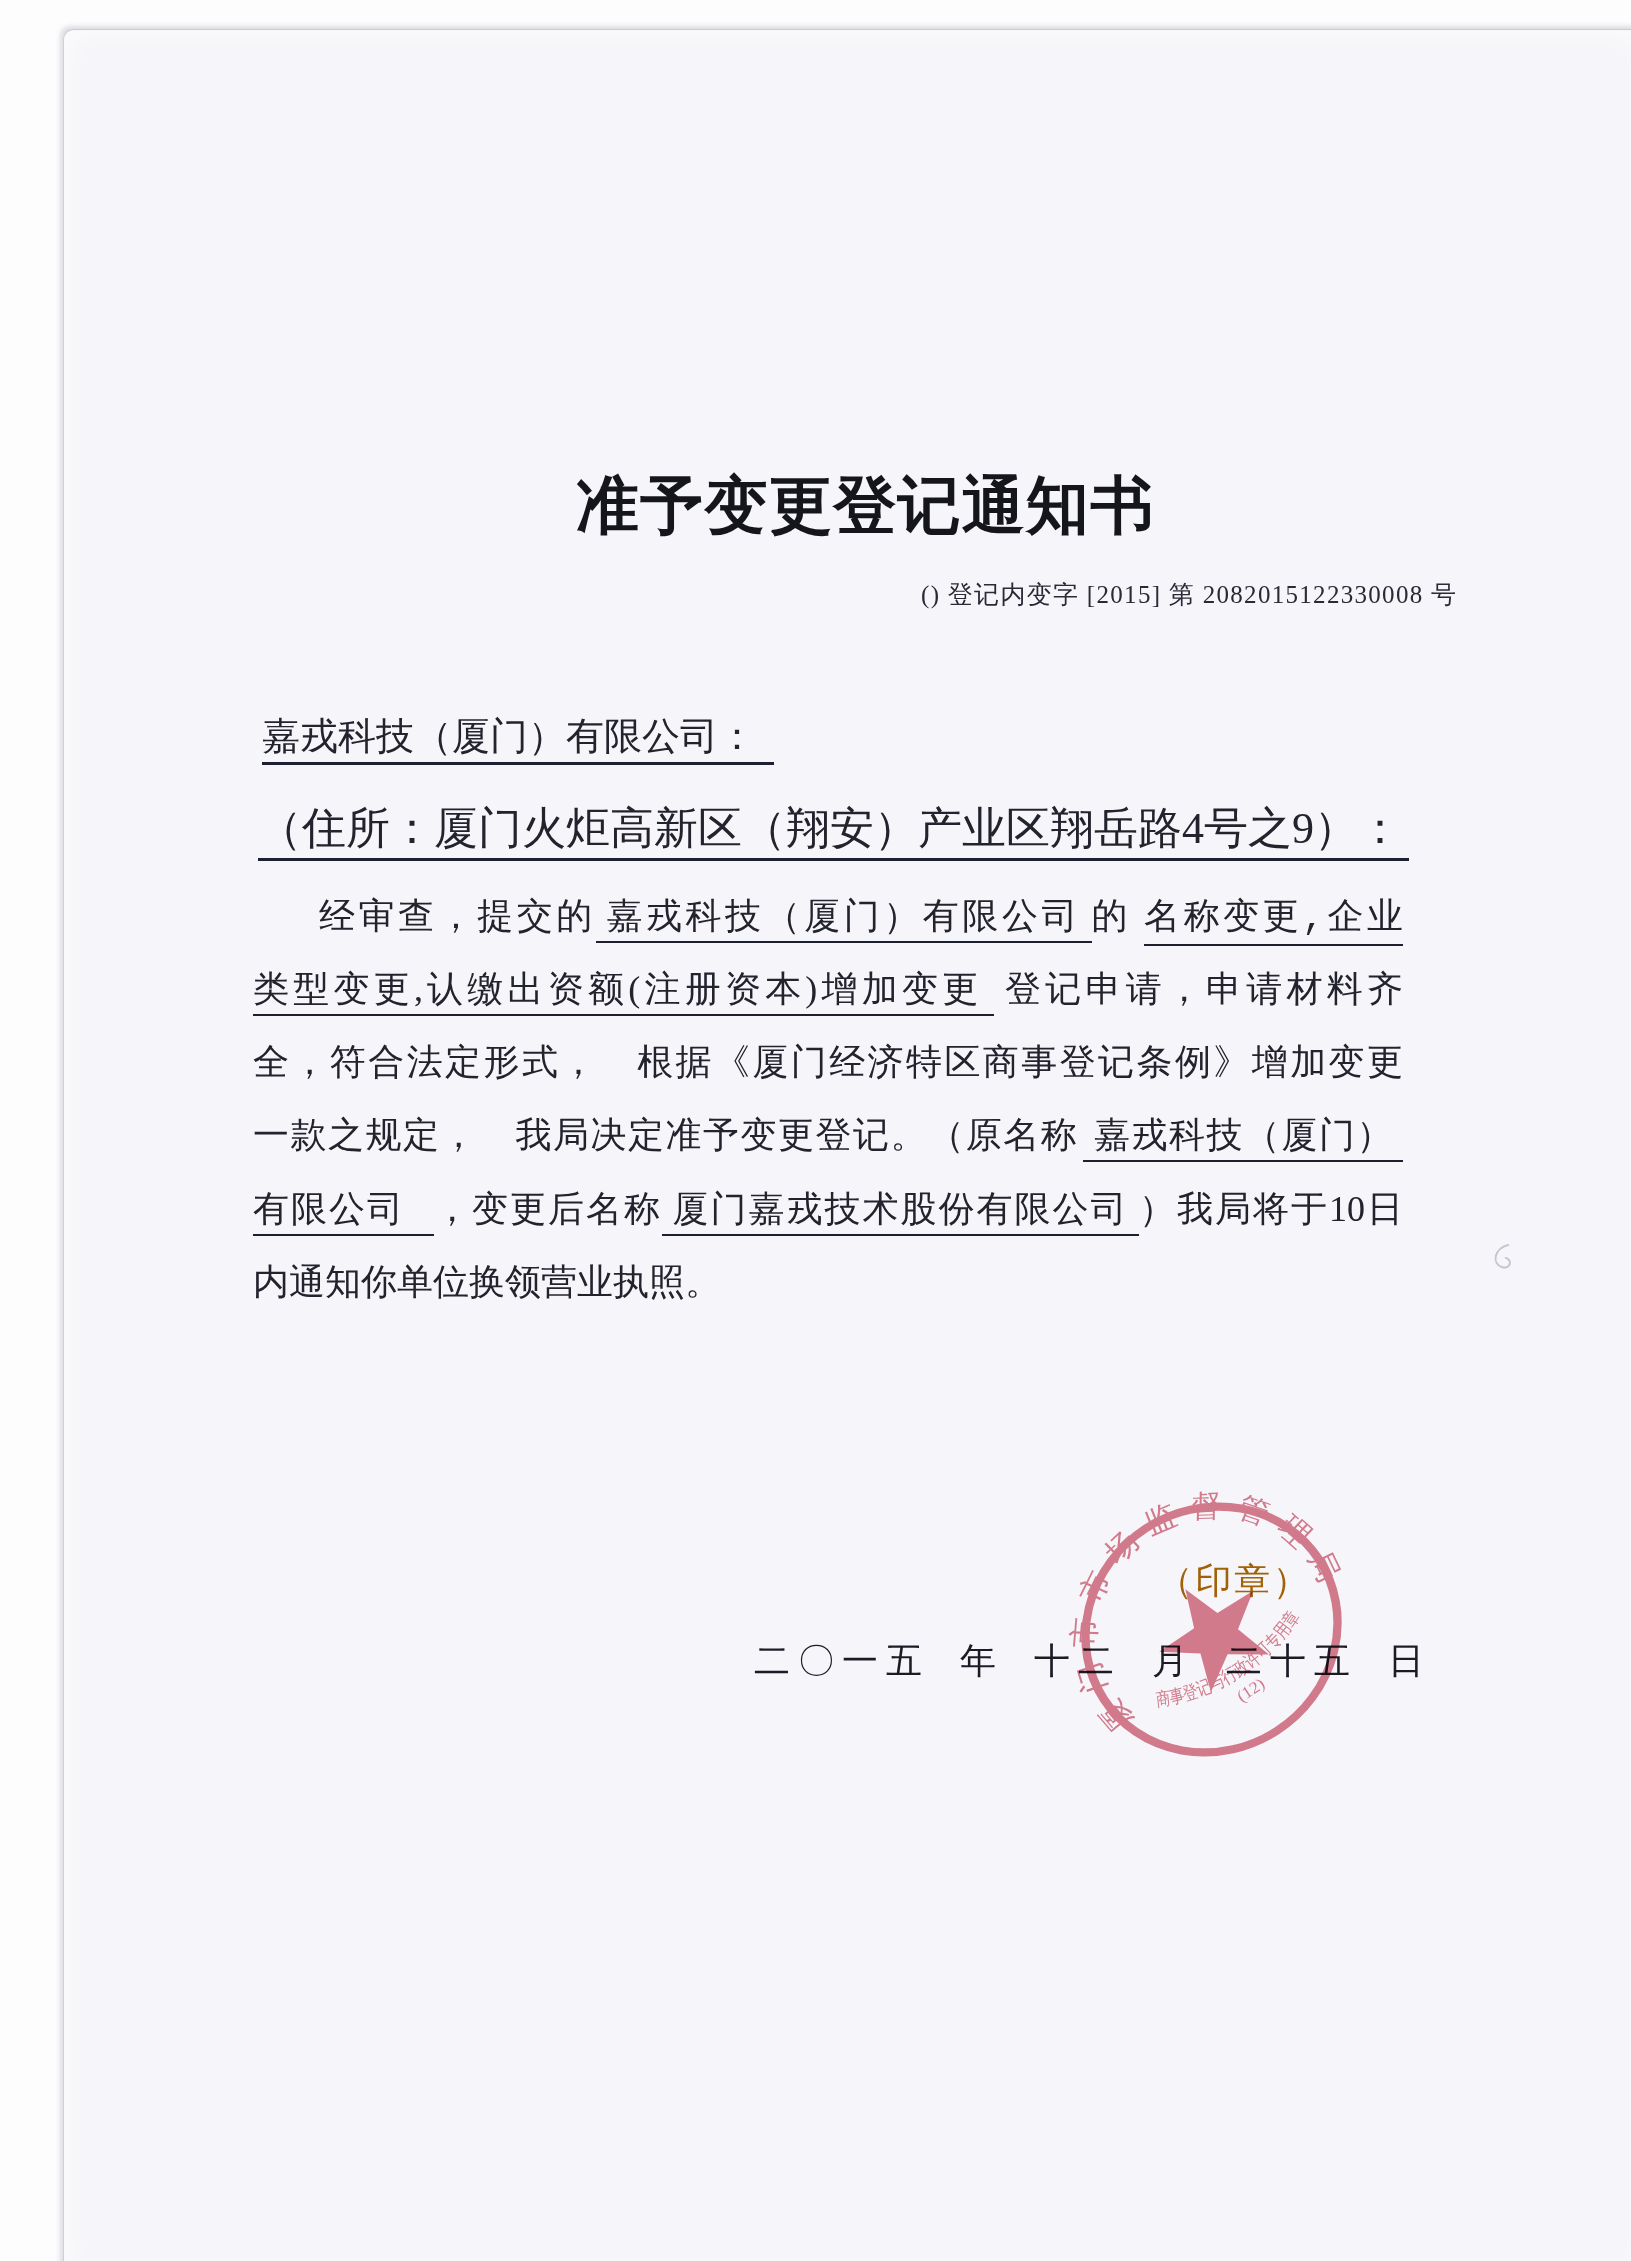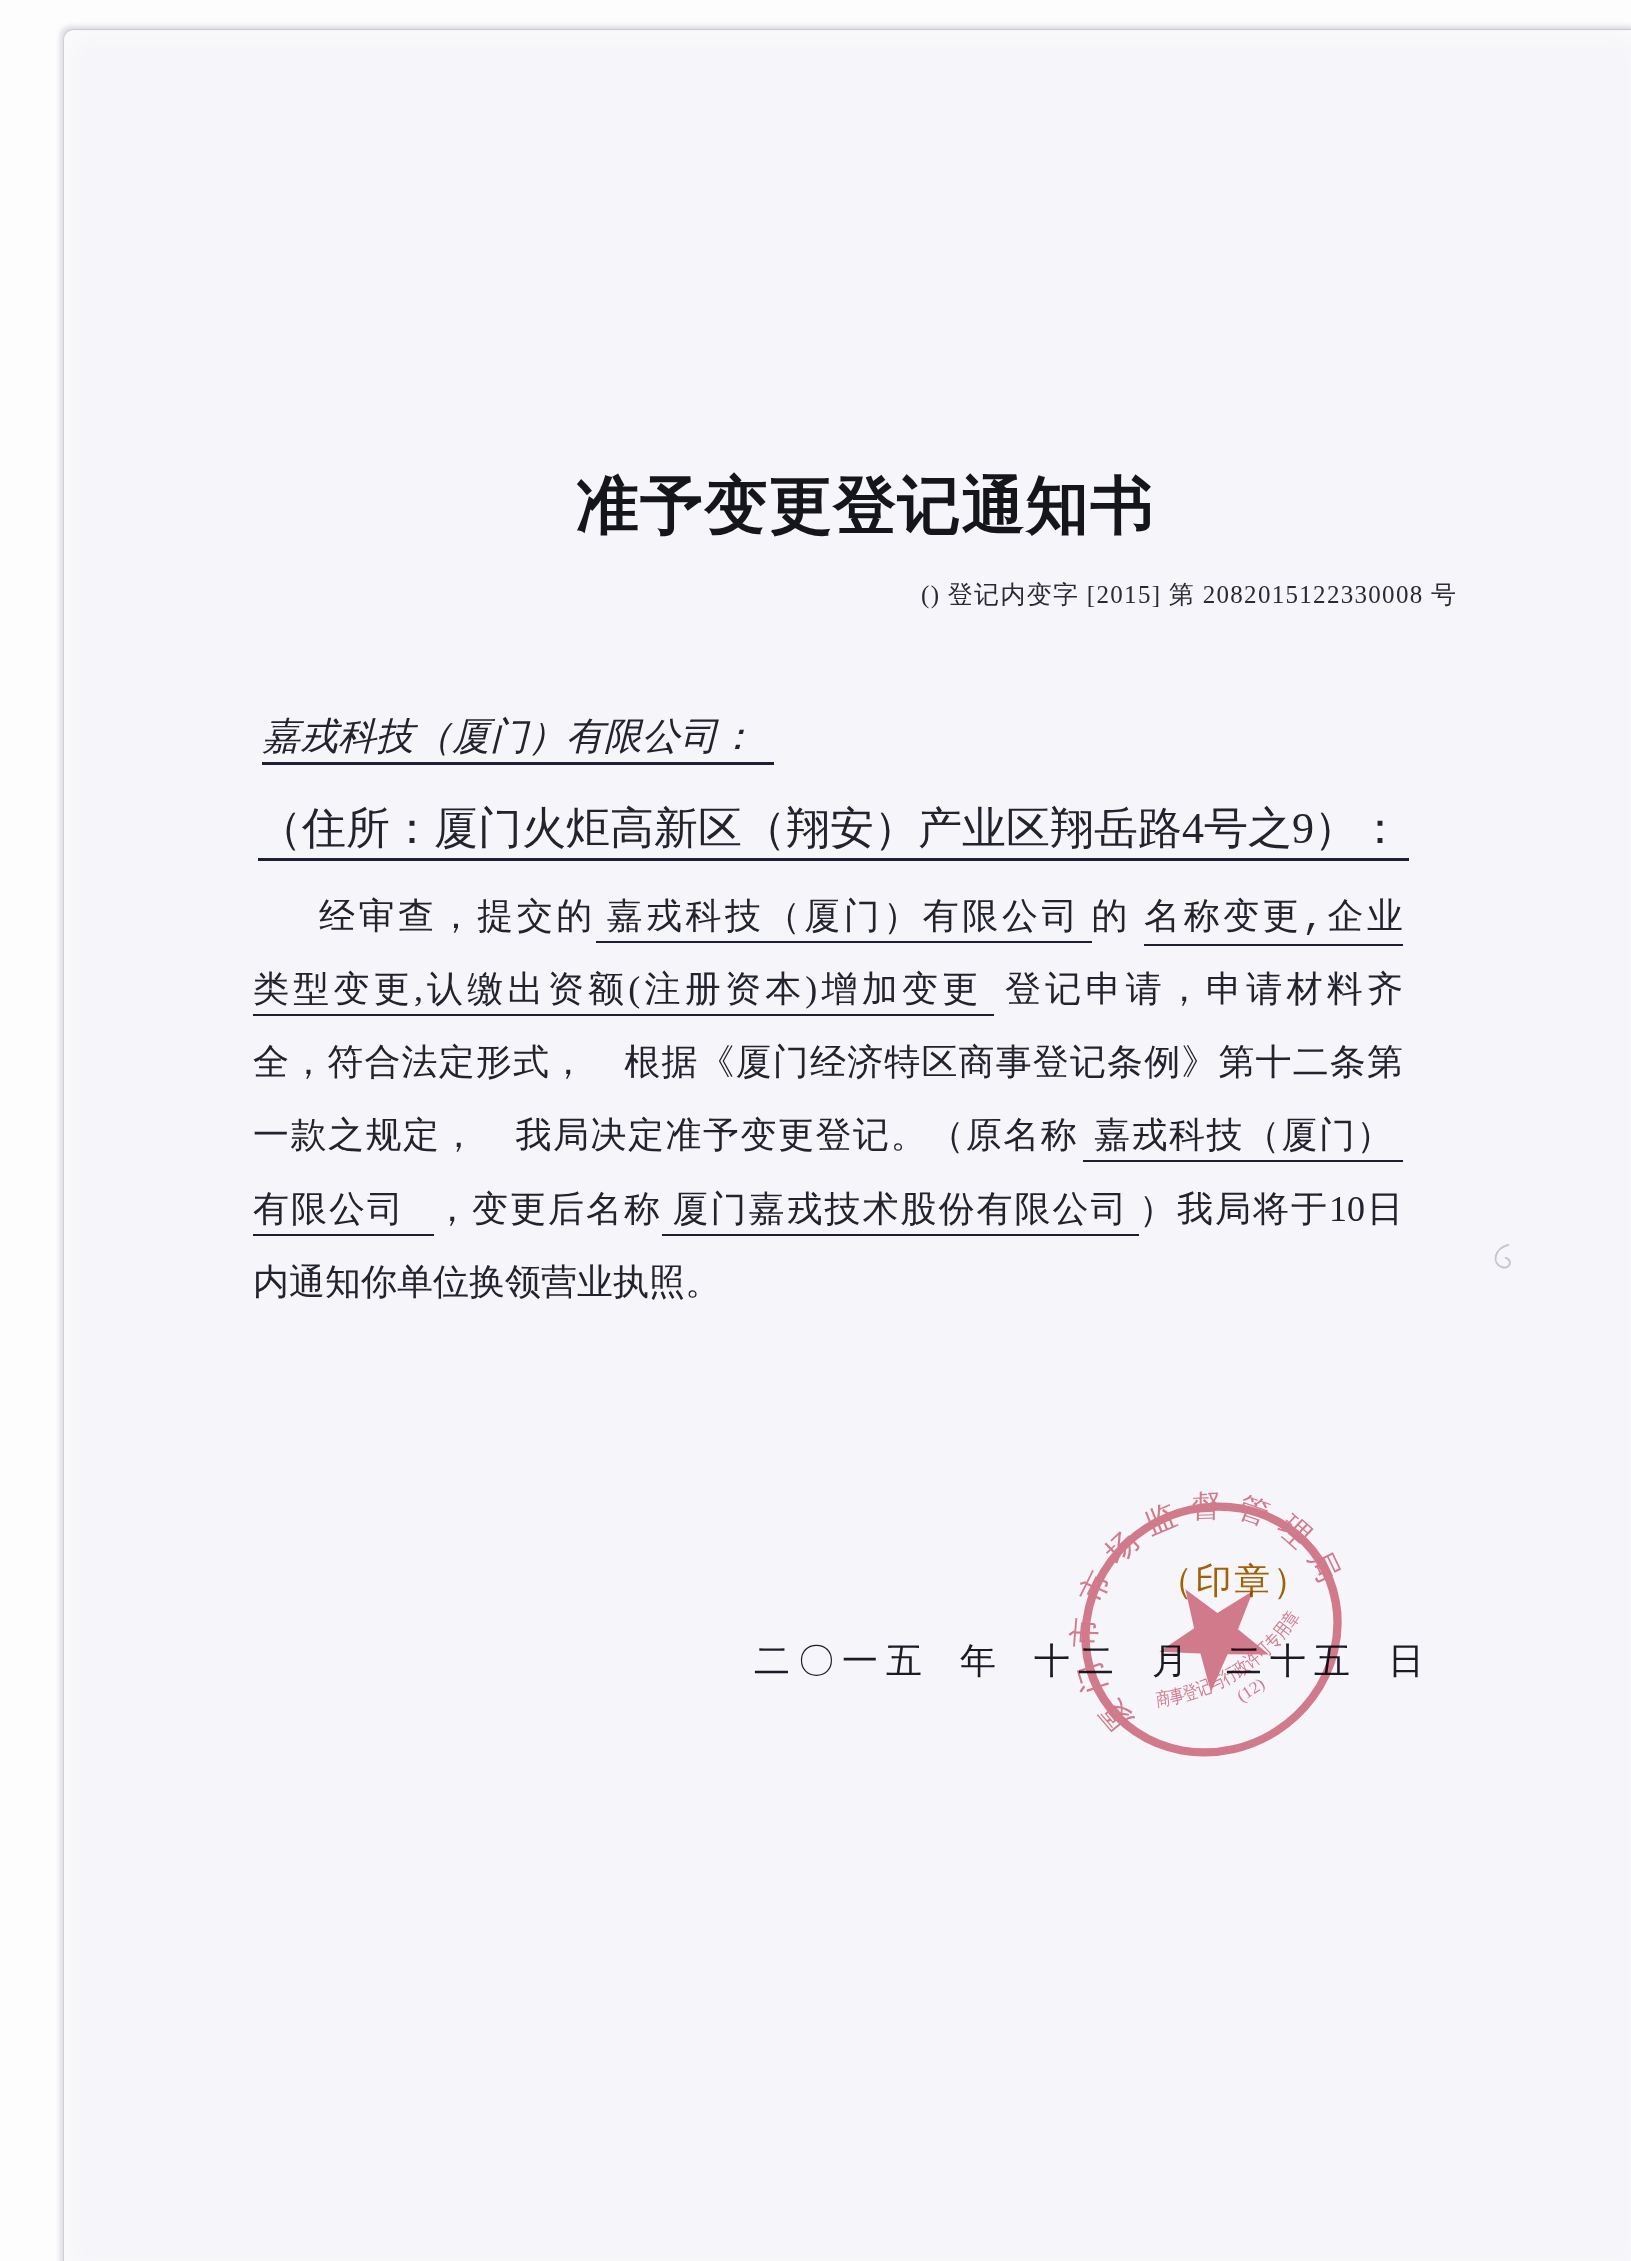--- a/index.html
+++ b/index.html
@@ -27,21 +27,21 @@
     margin:12px;white-space:nowrap;
   }
   .docnum{
     position:absolute;left:921px;top:578px;
     font-size:25px;letter-spacing:1.3px;color:#2a2a36;white-space:nowrap;
   }
   .addressee{
     position:absolute;left:262px;top:711px;
     font-size:38px;white-space:nowrap;
   }
-  .addressee .u{border-bottom:3.3px solid #1d2030;padding:0 18.4px 5.3px 0;font-style:italic;}
+  .addressee .u{border-bottom:3.3px solid #1d2030;padding:0 18.4px 5.3px 0;}
   .addrline{
     position:absolute;left:258px;top:799px;
     font-size:44px;white-space:nowrap;
   }
   .addrline .u{border-bottom:3.3px solid #1d2030;padding:0 6.6px 5.3px 0;}
   .bodyline{
     position:absolute;left:253px;width:1150px;
     font-size:36px;line-height:42px;white-space:nowrap;
     text-align:justify;text-align-last:justify;
   }
@@ -94,21 +94,21 @@
 
   <div class="bodyline l1">
     <span class="s1">经审查，提交的</span><span class="u s2">嘉戎科技（厦门）有限公司</span><span class="s3">的</span><span class="u s4">名称变更,企业</span>
   </div>
 
   <div class="bodyline l2">
     <span class="u s1">类型变更,认缴出资额(注册资本)增加变更</span><span class="s2">登记申请，申请材料齐</span>
   </div>
 
   <div class="bodyline l3">
-    <span class="s1">全，符合法定形式，　根据《厦门经济特区商事登记条例》第十二条第</span>
+    <span class="s1">全，符合法定形式，　根据《厦门经济特区商事登记条例》增加变更</span>
   </div>
 
   <div class="bodyline l4">
     <span class="s1">一款之规定，　我局决定准予变更登记。（原名称</span><span class="u s2">嘉戎科技（厦门）</span>
   </div>
 
   <div class="bodyline l5">
     <span class="u s1">有限公司</span><span class="s2">，变更后名称</span><span class="u s3">厦门嘉戎技术股份有限公司</span><span class="s4">）我局将于10日</span>
   </div>
 

